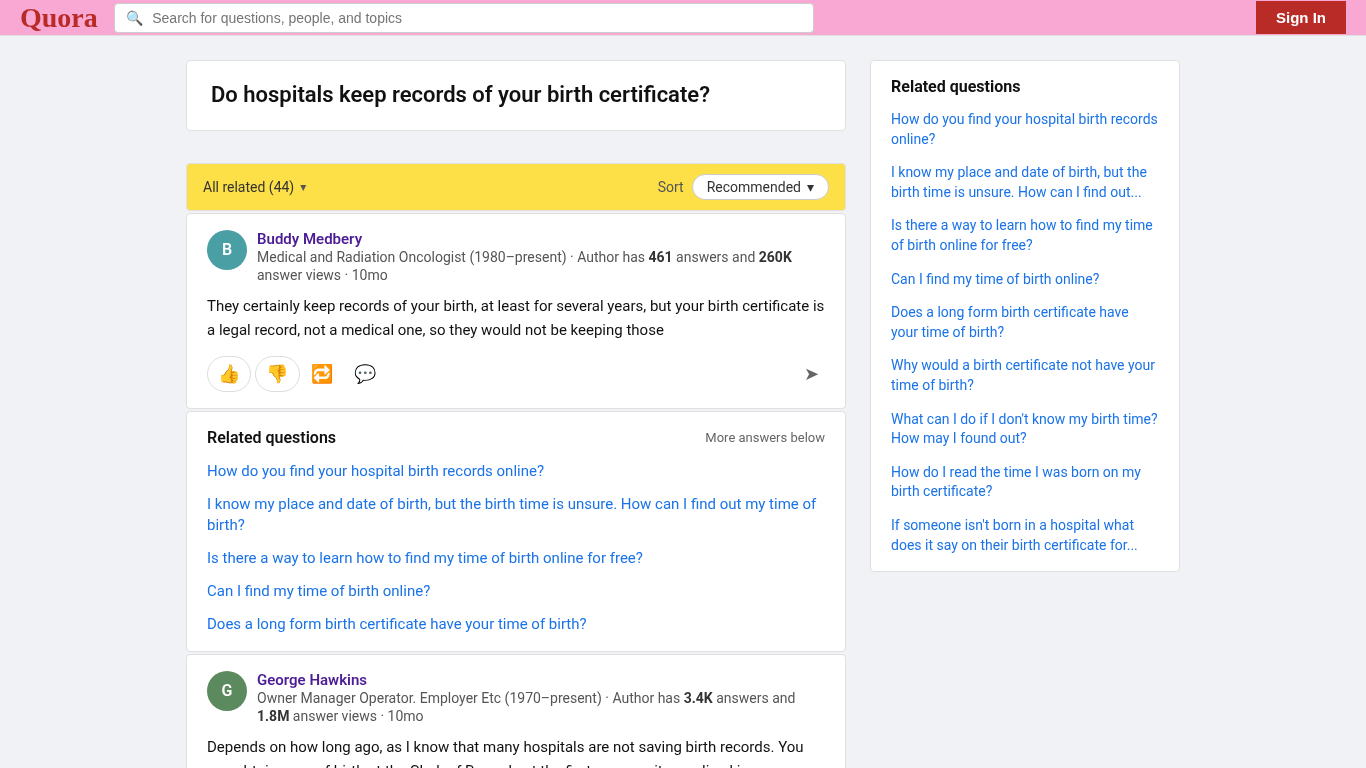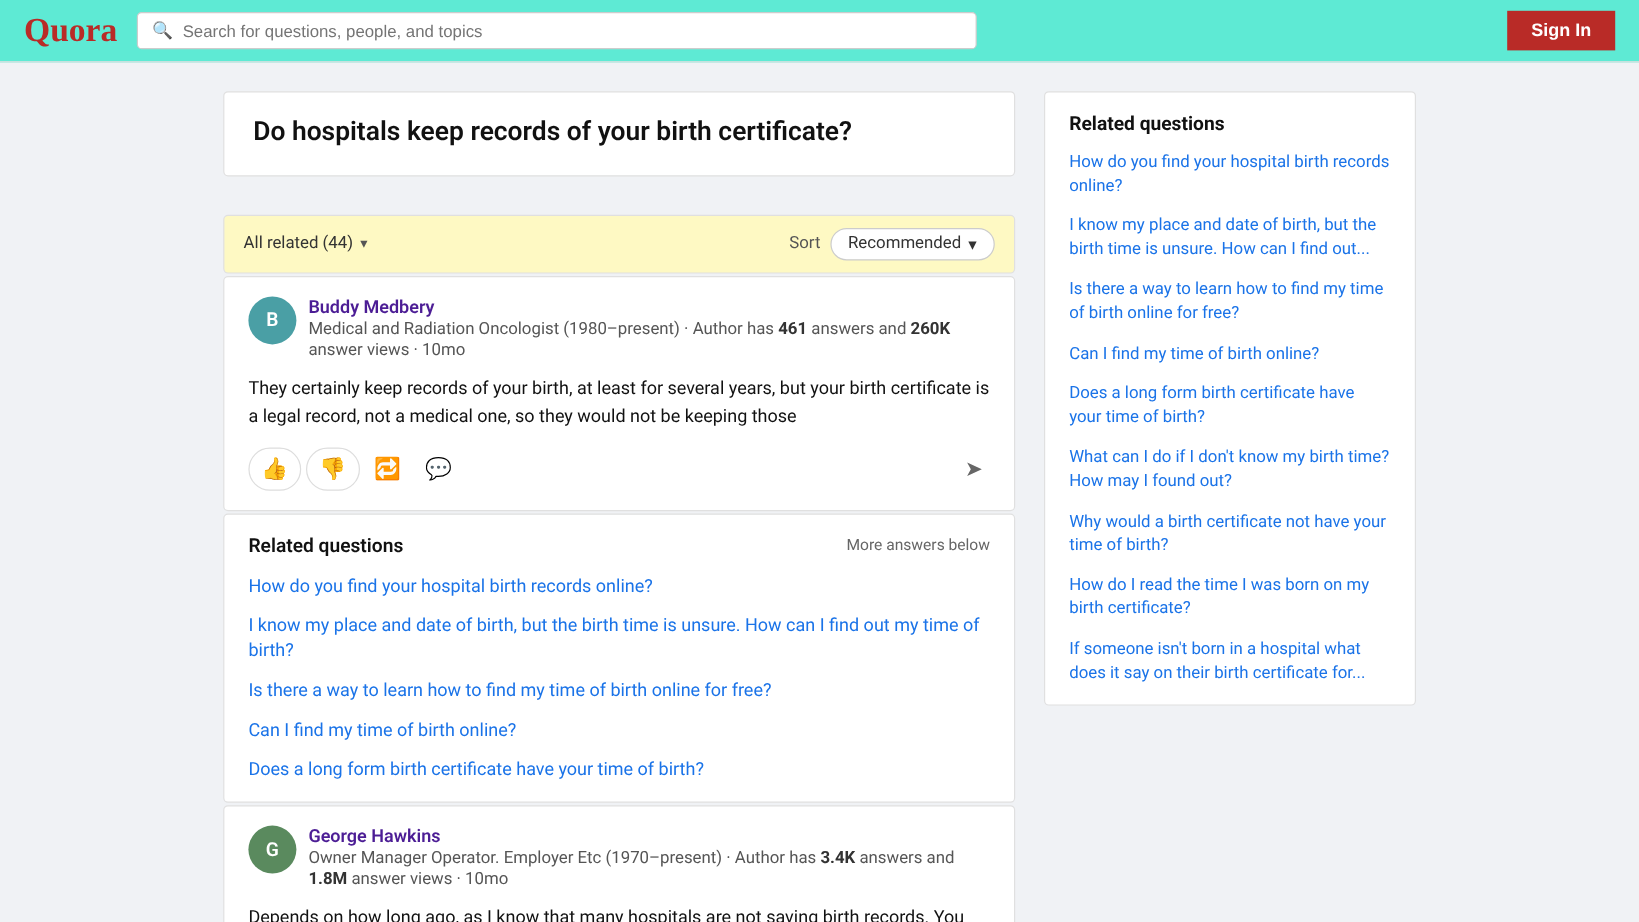--- a/index.html
+++ b/index.html
@@ -5,30 +5,30 @@
     * { box-sizing: border-box; margin: 0; padding: 0; }
     body {
       font-family: -apple-system, BlinkMacSystemFont, 'Segoe UI', Roboto, sans-serif;
       background: #f0f2f5;
       font-size: 15px;
       color: #333;
     }
 
     
     .header {
-      background: #5eead4;
+      background: #f9a8d4;
       border-bottom: 1px solid #e0e0e0;
       padding: 8px 20px;
       display: flex;
       align-items: center;
       gap: 16px;
       position: sticky;
       top: 0;
       z-index: 100;
-      height: 52px;
+      height: 36px;
     }
     .logo {
       font-size: 28px;
       font-weight: 700;
       color: #b92b27;
       font-family: Georgia, serif;
       text-decoration: none;
       flex-shrink: 0;
     }
     .search-bar {
@@ -98,21 +98,21 @@
     }
     .question-title {
       font-size: 22px;
       font-weight: 600;
       color: #111;
       line-height: 1.3;
     }
 
     
     .answers-controls {
-      background: #fef9c3;
+      background: #fde047;
       border: 1px solid #e0e0e0;
       border-radius: 4px;
       padding: 10px 16px;
       display: flex;
       align-items: center;
       justify-content: space-between;
       margin-bottom: 2px;
     }
     .all-related {
       display: flex;
@@ -383,20 +383,20 @@
   </div>
 
   <div class="right-col">
     <div class="sidebar-box">
       <div class="sidebar-title">Related questions</div>
       <a class="sidebar-link" href="#">How do you find your hospital birth records online?</a>
       <a class="sidebar-link" href="#">I know my place and date of birth, but the birth time is unsure. How can I find out...</a>
       <a class="sidebar-link" href="#">Is there a way to learn how to find my time of birth online for free?</a>
       <a class="sidebar-link" href="#">Can I find my time of birth online?</a>
       <a class="sidebar-link" href="#">Does a long form birth certificate have your time of birth?</a>
+      <a class="sidebar-link" href="#">Why would a birth certificate not have your time of birth?</a>
       <a class="sidebar-link" href="#">What can I do if I don't know my birth time? How may I found out?</a>
-      <a class="sidebar-link" href="#">Why would a birth certificate not have your time of birth?</a>
       <a class="sidebar-link" href="#">How do I read the time I was born on my birth certificate?</a>
       <a class="sidebar-link" href="#">If someone isn't born in a hospital what does it say on their birth certificate for...</a>
     </div>
   </div>
 
 </div>
 
 </body></html>

